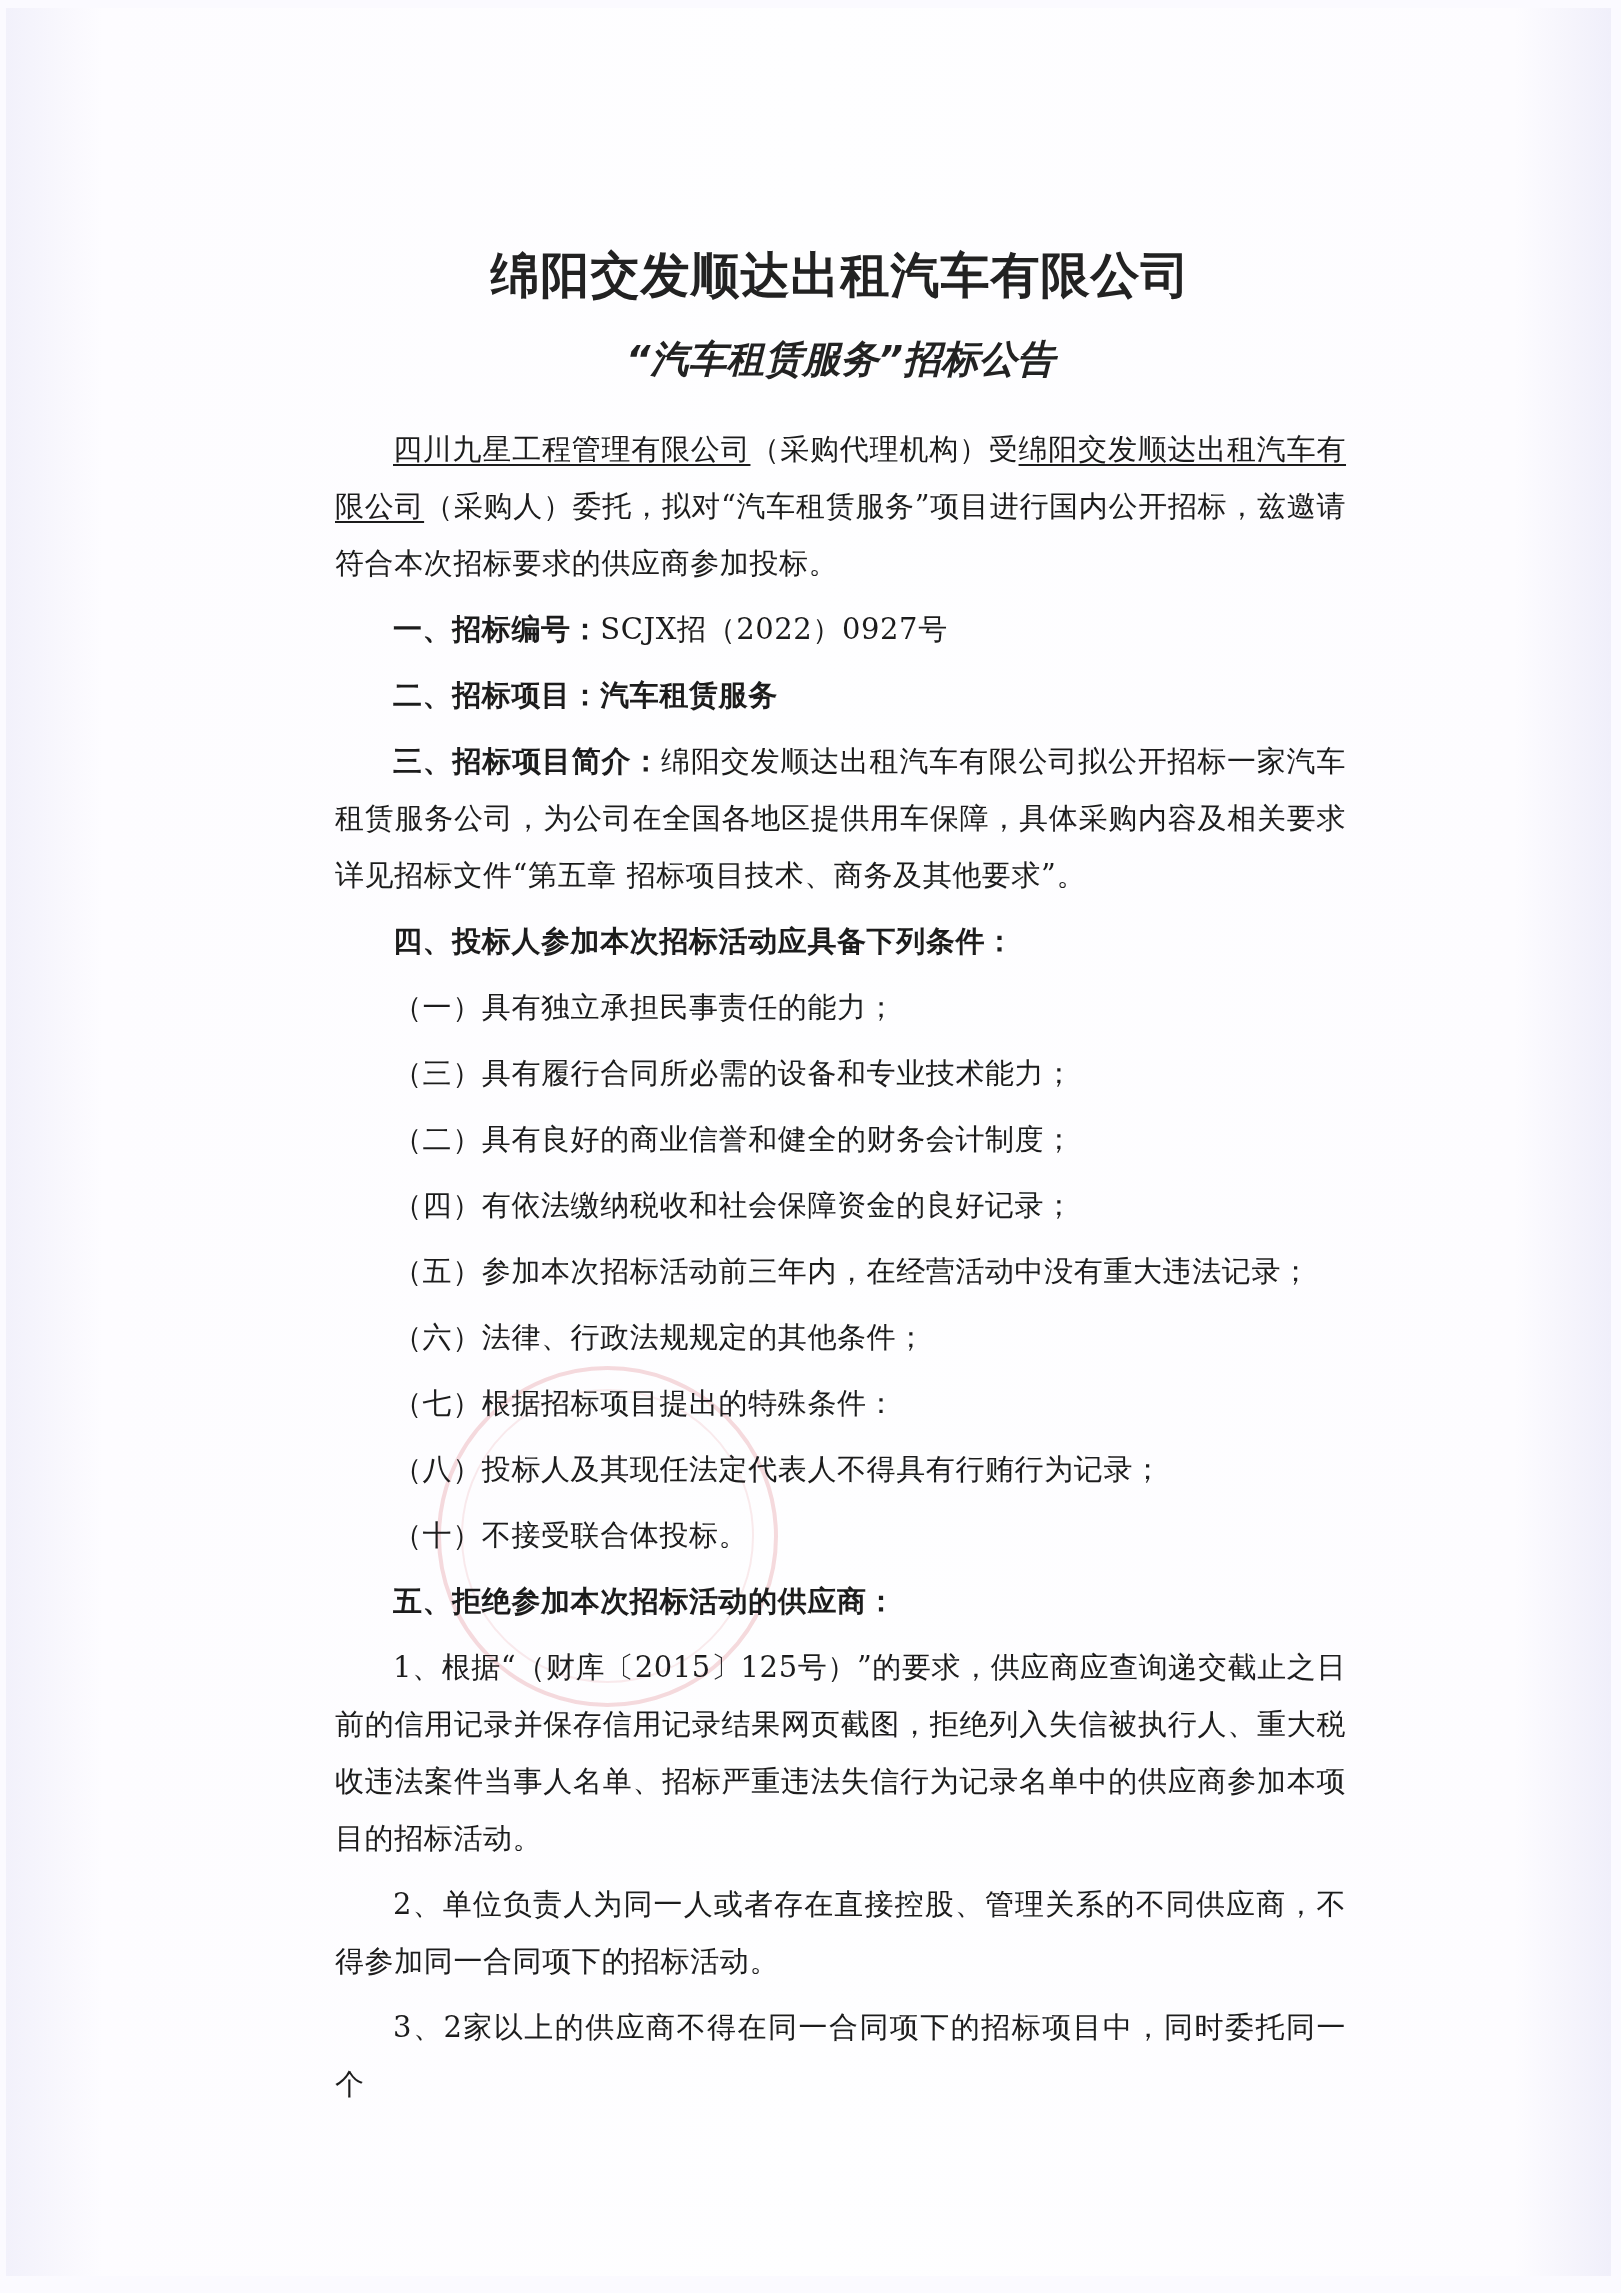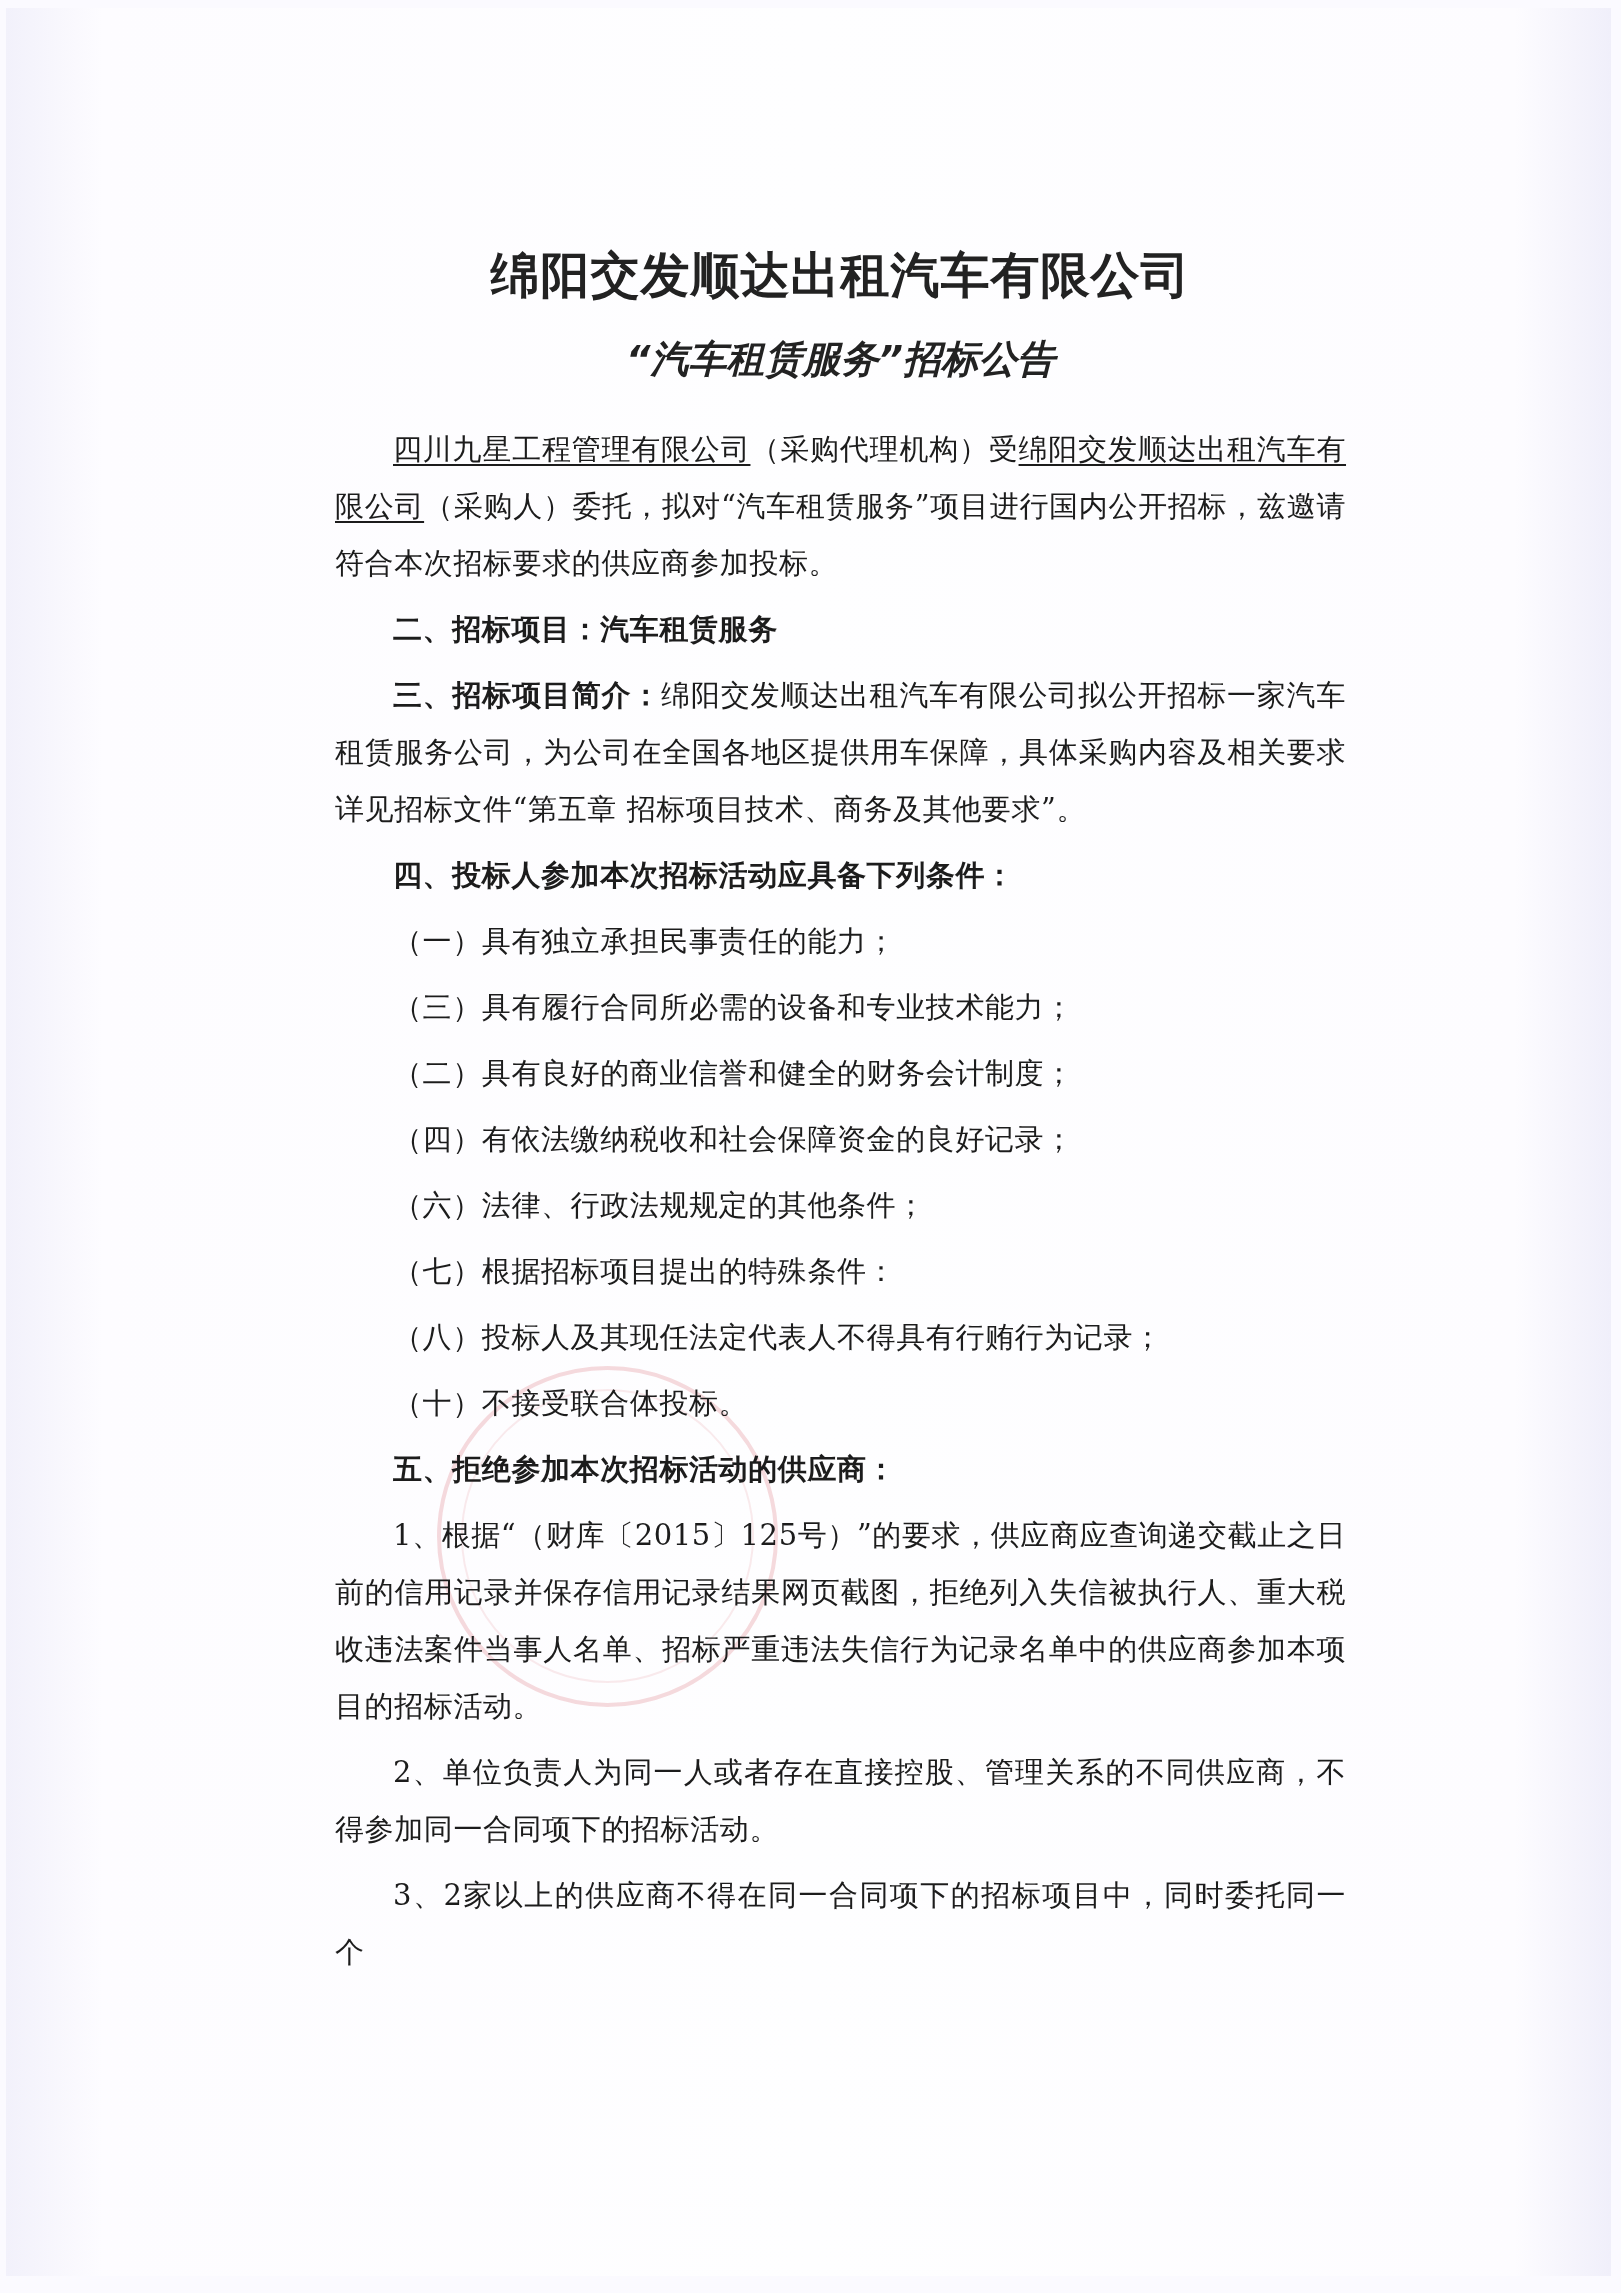--- a/index.html
+++ b/index.html
@@ -48,30 +48,32 @@
 
 <div class="page">
   <div class="stamp"></div>
   <div class="content">
     <div class="title">绵阳交发顺达出租汽车有限公司</div>
     <div class="subtitle">“汽车租赁服务”招标公告</div>
 
     <div class="body-text">
       <p><span class="u">四川九星工程管理有限公司</span><span>（采购代理机构）受</span><span class="u">绵阳交发顺达出租汽车有限公司</span><span>（采购人）委托，拟对“汽车租赁服务”项目进行国内公开招标，兹邀请符合本次招标要求的供应商参加投标。</span></p>
 
+      <p><span class="h">一、招标编号：</span><span>SCJX招（2022）0927号</span></p>
 
       <p><span class="h">二、招标项目：</span><span class="h">汽车租赁服务</span></p>
 
       <p><span class="h">三、招标项目简介：</span><span>绵阳交发顺达出租汽车有限公司拟公开招标一家汽车租赁服务公司，为公司在全国各地区提供用车保障，具体采购内容及相关要求详见招标文件“第五章 招标项目技术、商务及其他要求”。</span></p>
 
       <p><span class="h">四、投标人参加本次招标活动应具备下列条件：</span></p>
       <p>（一）具有独立承担民事责任的能力；</p>
       <p>（三）具有履行合同所必需的设备和专业技术能力；</p>
       <p>（二）具有良好的商业信誉和健全的财务会计制度；</p>
       <p>（四）有依法缴纳税收和社会保障资金的良好记录；</p>
+      <p>（五）参加本次招标活动前三年内，在经营活动中没有重大违法记录；</p>
       <p>（六）法律、行政法规规定的其他条件；</p>
       <p>（七）根据招标项目提出的特殊条件：</p>
       <p>（八）投标人及其现任法定代表人不得具有行贿行为记录；</p>
       <p>（十）不接受联合体投标。</p>
 
       <p><span class="h">五、拒绝参加本次招标活动的供应商：</span></p>
       <p>1、根据“（财库〔2015〕125号）”的要求，供应商应查询递交截止之日前的信用记录并保存信用记录结果网页截图，拒绝列入失信被执行人、重大税收违法案件当事人名单、招标严重违法失信行为记录名单中的供应商参加本项目的招标活动。</p>
       <p>2、单位负责人为同一人或者存在直接控股、管理关系的不同供应商，不得参加同一合同项下的招标活动。</p>
       <p>3、2家以上的供应商不得在同一合同项下的招标项目中，同时委托同一个</p>
     </div>

